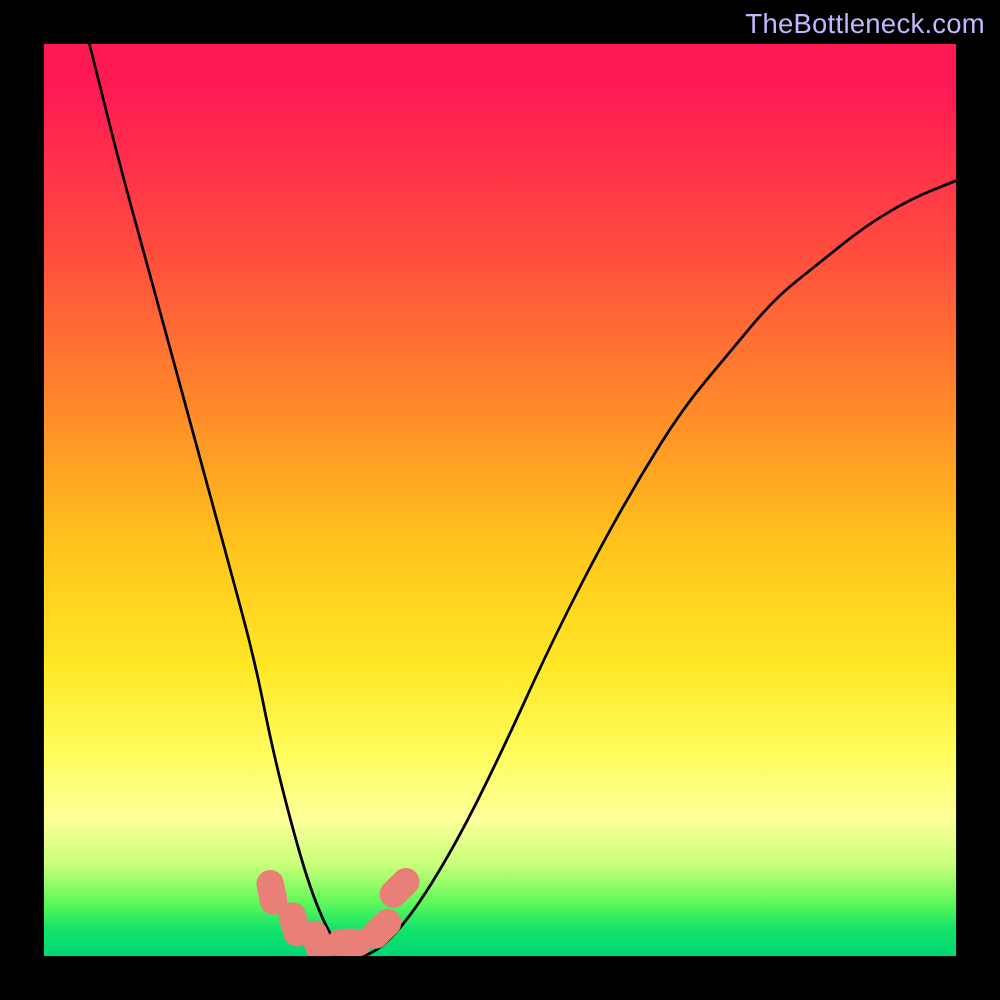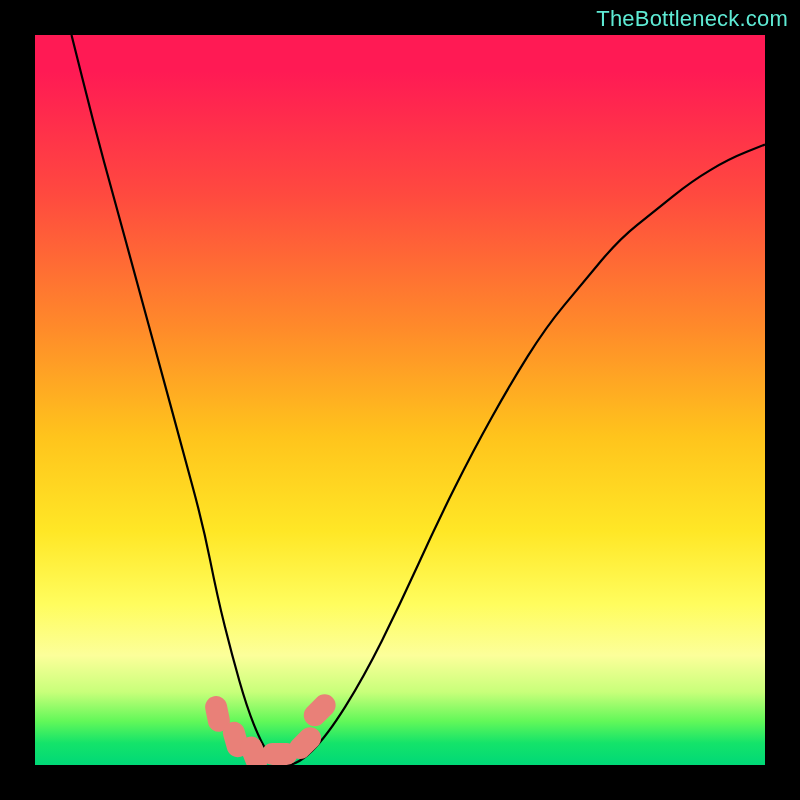--- a/index.html
+++ b/index.html
@@ -47,21 +47,21 @@
     );
   }
   .svg-layer {
     position: absolute;
     inset: 0;
   }
   .attribution {
     position: absolute;
     top: 6px;
     right: 12px;
-    color: #5eead4;
+    color: #c4b5fd;
     font-size: 22px;
     letter-spacing: 0.2px;
     font-weight: 400;
     user-select: none;
   }
 </style>
 </head>
 <body>
 
 <div class="frame">

